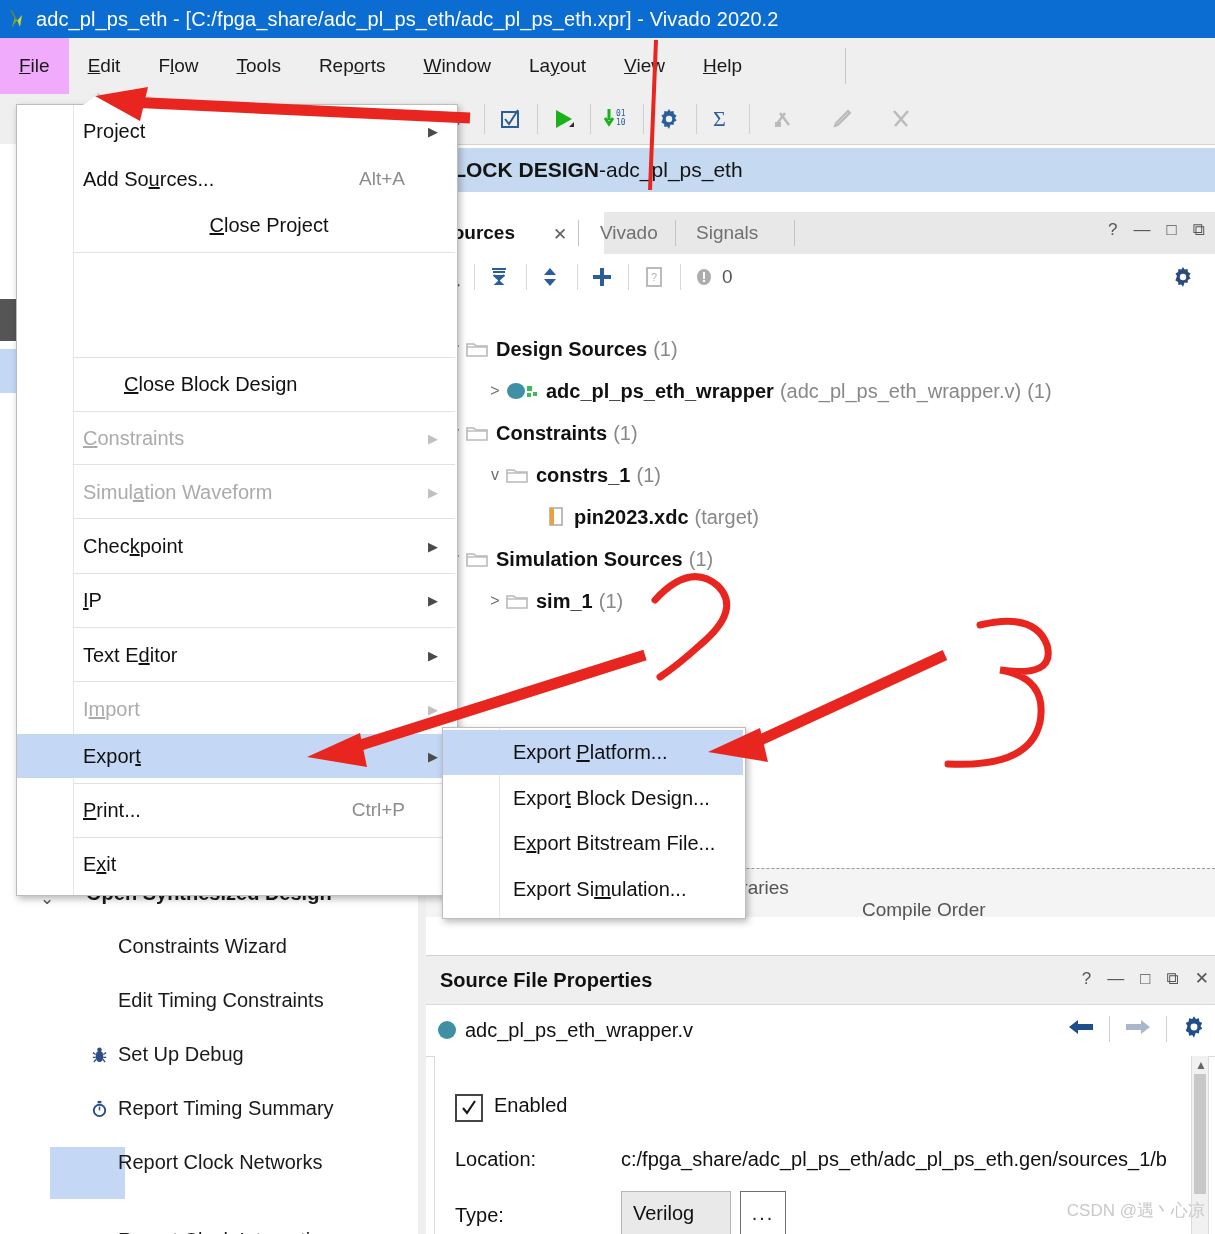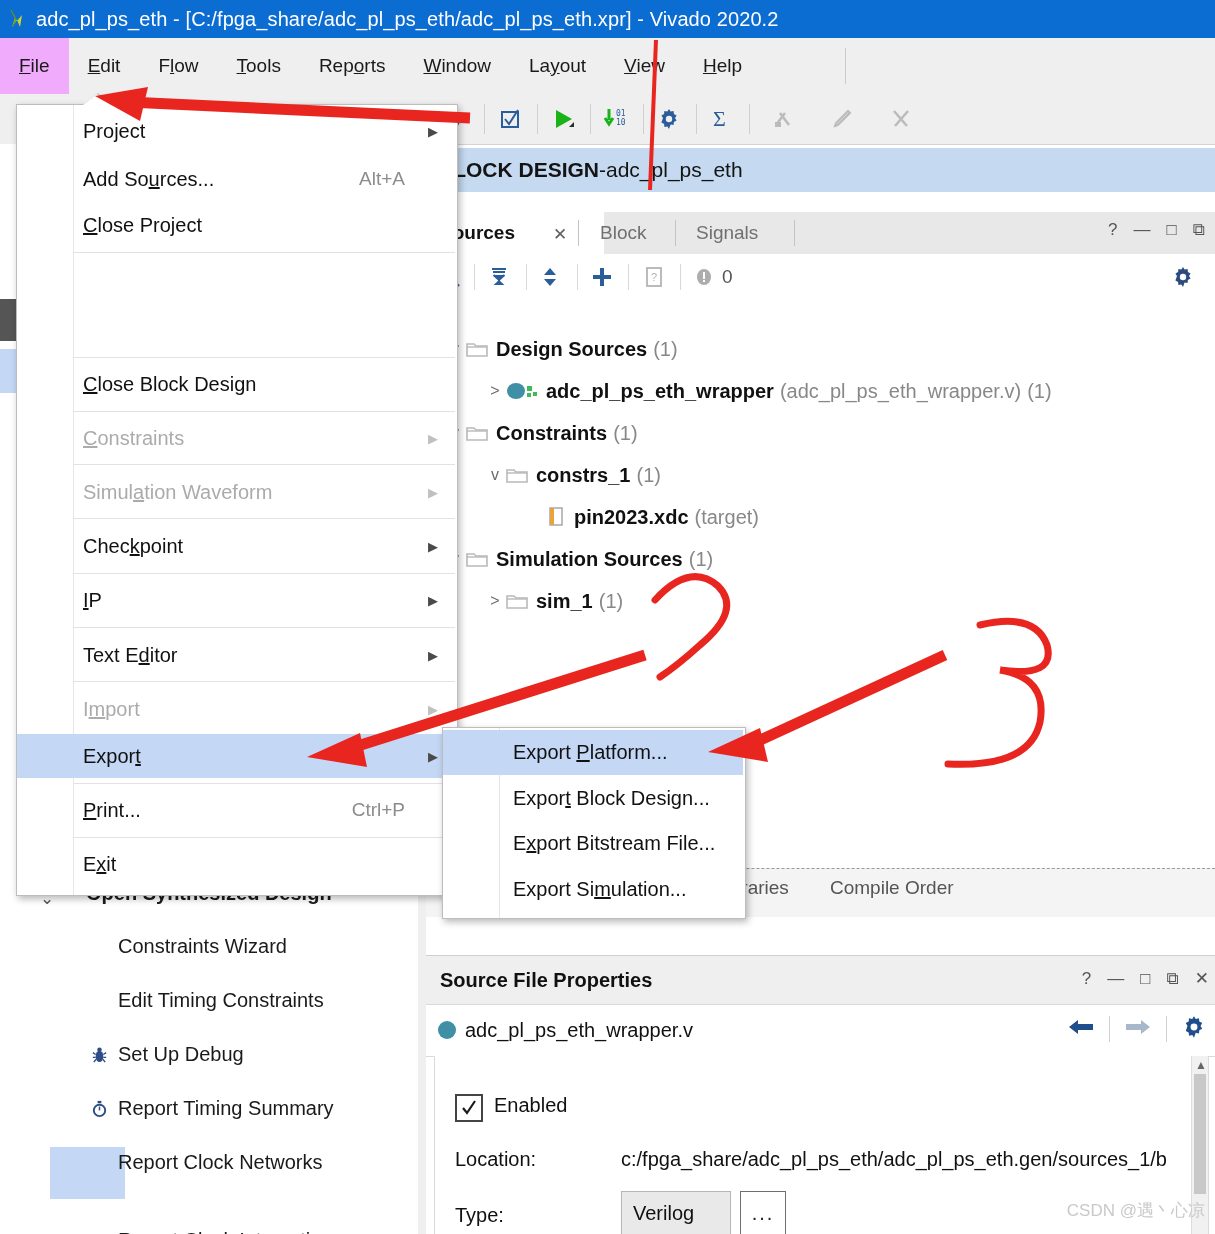--- a/index.html
+++ b/index.html
@@ -313,21 +313,21 @@
 </div>
 
 <div id="sources-panel" class="abs">
   <div id="src-tabs">
     <div class="src-tab sel" style="left:0px;width:150px;">
       <span>Sources</span>
     </div>
     <div class="tab-x" style="left:127px;">✕</div>
     <div class="tab-divider" style="left:152px;"></div>
     <div class="src-tab unsel" style="left:160px;">
-      <span>Block</span>
+      <span>Vivado</span>
     </div>
     <div class="tab-divider" style="left:249px;"></div>
     <div class="src-tab unsel" style="left:256px;">
       <span>Signals</span>
     </div>
     <div class="tab-divider" style="left:368px;"></div>
     <div id="panel-winbtns">
       <span>?</span>
       <span>—</span>
       <span>□</span>
@@ -472,21 +472,21 @@
           </svg>
       </span>
       <b>sim_1</b>
       <span class="count">(1)</span>
     </div>
 
   </div>
 
   <div id="src-bottabs">
     <div class="bt-tab" style="left:290px;">Libraries</div>
-    <div class="bt-tab" style="left:404px;">Compile Order</div>
+    <div class="bt-tab" style="left:436px;margin-top:22px;">Compile Order</div>
   </div>
 </div>
 
 <div id="sfp" class="abs">
   <div id="sfp-title">
     <span class="t">Source File Properties</span>
     <div id="sfp-winbtns">
       <span>?</span>
       <span>—</span>
       <span>□</span>
@@ -559,28 +559,28 @@
   <div class="gutter"></div>
 
   <div class="fm-item" style="top:4px;">
     <span class="lbl">Pro<span class="ul">j</span>ect</span>
       <span class="arrow">▶</span>
   </div>
   <div class="fm-item" style="top:52px;">
     <span class="lbl">Add So<span class="ul">u</span>rces...</span>
     <span class="acc">Alt+A</span>
   </div>
-  <div class="fm-item" style="top:98px;">
+  <div class="fm-item" style="top:98px;justify-content:center;">
     <span class="lbl"><span class="ul">C</span>lose Project</span>
   </div>
   <div class="fm-sep" style="top:147px;"></div>
 
   <div class="fm-sep" style="top:252px;"></div>
 
-  <div class="fm-item" style="top:257px;">
+  <div class="fm-item" style="top:257px;padding-left:41px;">
     <span class="lbl"><span class="ul">C</span>lose Block Design</span>
   </div>
   <div class="fm-sep" style="top:306px;"></div>
 
   <div class="fm-item disabled" style="top:311px;">
     <span class="lbl"><span class="ul">C</span>onstraints</span>
       <span class="arrow">▶</span>
   </div>
   <div class="fm-sep" style="top:359px;"></div>
 

